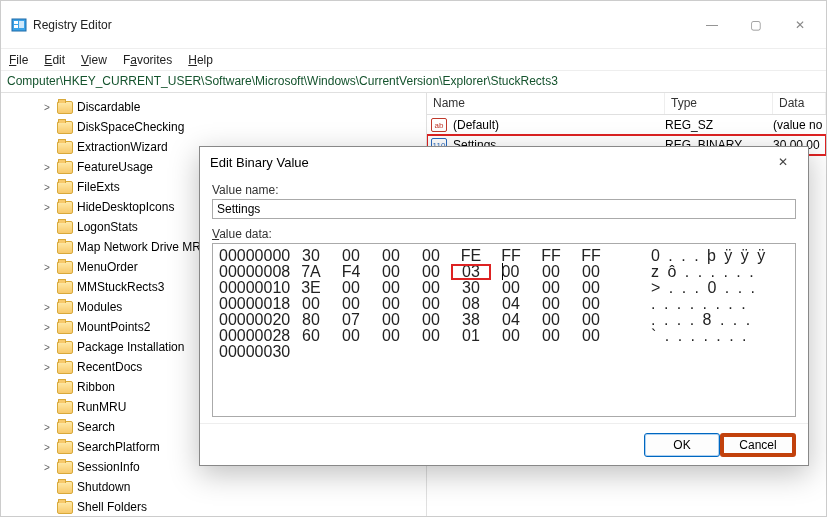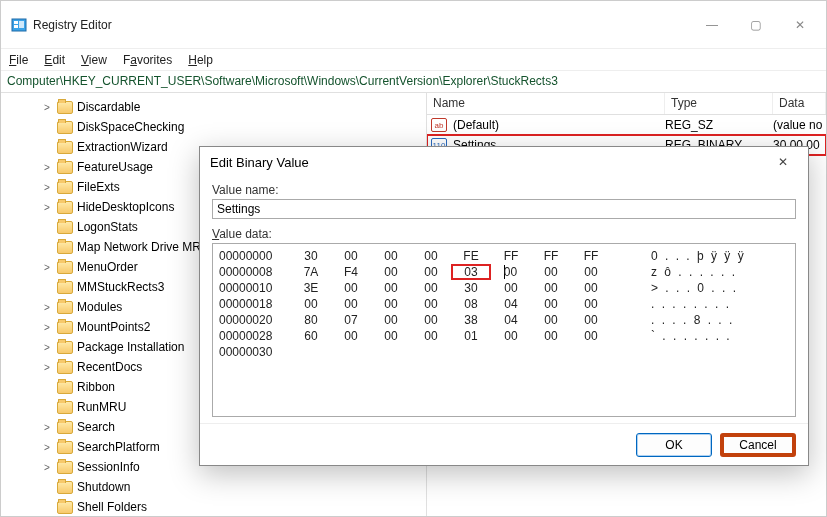--- a/index.html
+++ b/index.html
@@ -45,29 +45,29 @@
 .list-row.hl { outline: 2px solid #d22; outline-offset: -1px; }
 
 
 .dialog-overlay { position: absolute; left: 199px; top: 146px; width: 610px; height: 320px; background: #fff; border: 1px solid #888; box-shadow: 0 8px 28px rgba(0,0,0,.25); display: flex; flex-direction: column; }
 .dialog-title { height: 30px; display: flex; align-items: center; padding: 0 10px; font-size: 13px; }
 .dialog-title .t { flex: 1; }
 .dialog-close { width: 30px; height: 30px; display: flex; align-items: center; justify-content: center; font-size: 12px; color: #444; }
 .dialog-body { padding: 6px 12px; flex: 1; display: flex; flex-direction: column; font-size: 12px; }
 .dlabel { color: #333; margin-bottom: 2px; }
 .dinput { width: 100%; height: 20px; border: 1px solid #aaa; padding: 2px 4px; font-size: 12px; background: #fff; margin-bottom: 8px; }
-.hexbox { flex: 1; border: 1px solid #aaa; padding: 4px 6px; font-family: Consolas, monospace; font-size: 12px; line-height: 16px; white-space: pre; overflow: hidden; background: #fff; color: #222; }
+.hexbox { flex: 1; border: 1px solid #aaa; padding: 4px 6px; font-family: Consolas, monospace; font-size: 16px; line-height: 16px; white-space: pre; overflow: hidden; background: #fff; color: #222; }
 .hexrow { display: flex; }
 .hexoff { width: 72px; }
 .hexbytes { width: 352px; display: flex; }
 .hexbyte { width: 40px; text-align: center; position: relative; }
 .hexbyte.hl { outline: 2px solid #d22; outline-offset: -2px; }
 .hexascii { flex: 1; padding-left: 8px; letter-spacing: 2px; }
 .caret { border-left: 1px solid #000; margin: 0 -1px; }
-.dfooter { height: 42px; display: flex; justify-content: flex-end; align-items: center; gap: 8px; padding: 8px 12px; border-top: 1px solid #eee; }
+.dfooter { height: 42px; display: flex; justify-content: flex-end; align-items: center; padding: 8px 12px; border-top: 1px solid #eee; }
 .btn { min-width: 76px; height: 24px; border: 4px solid #c2410c; background: #fdfdfd; font-size: 12px; border-radius: 3px; }
 .btn.primary { border: 1px solid #0067c0; box-shadow: inset 0 0 0 1px #add1f2; }
 </style>
 </head>
 <body>
 
 <div class="window">
   <div class="titlebar">
     <span class="icon">
       <svg width="16" height="16">

